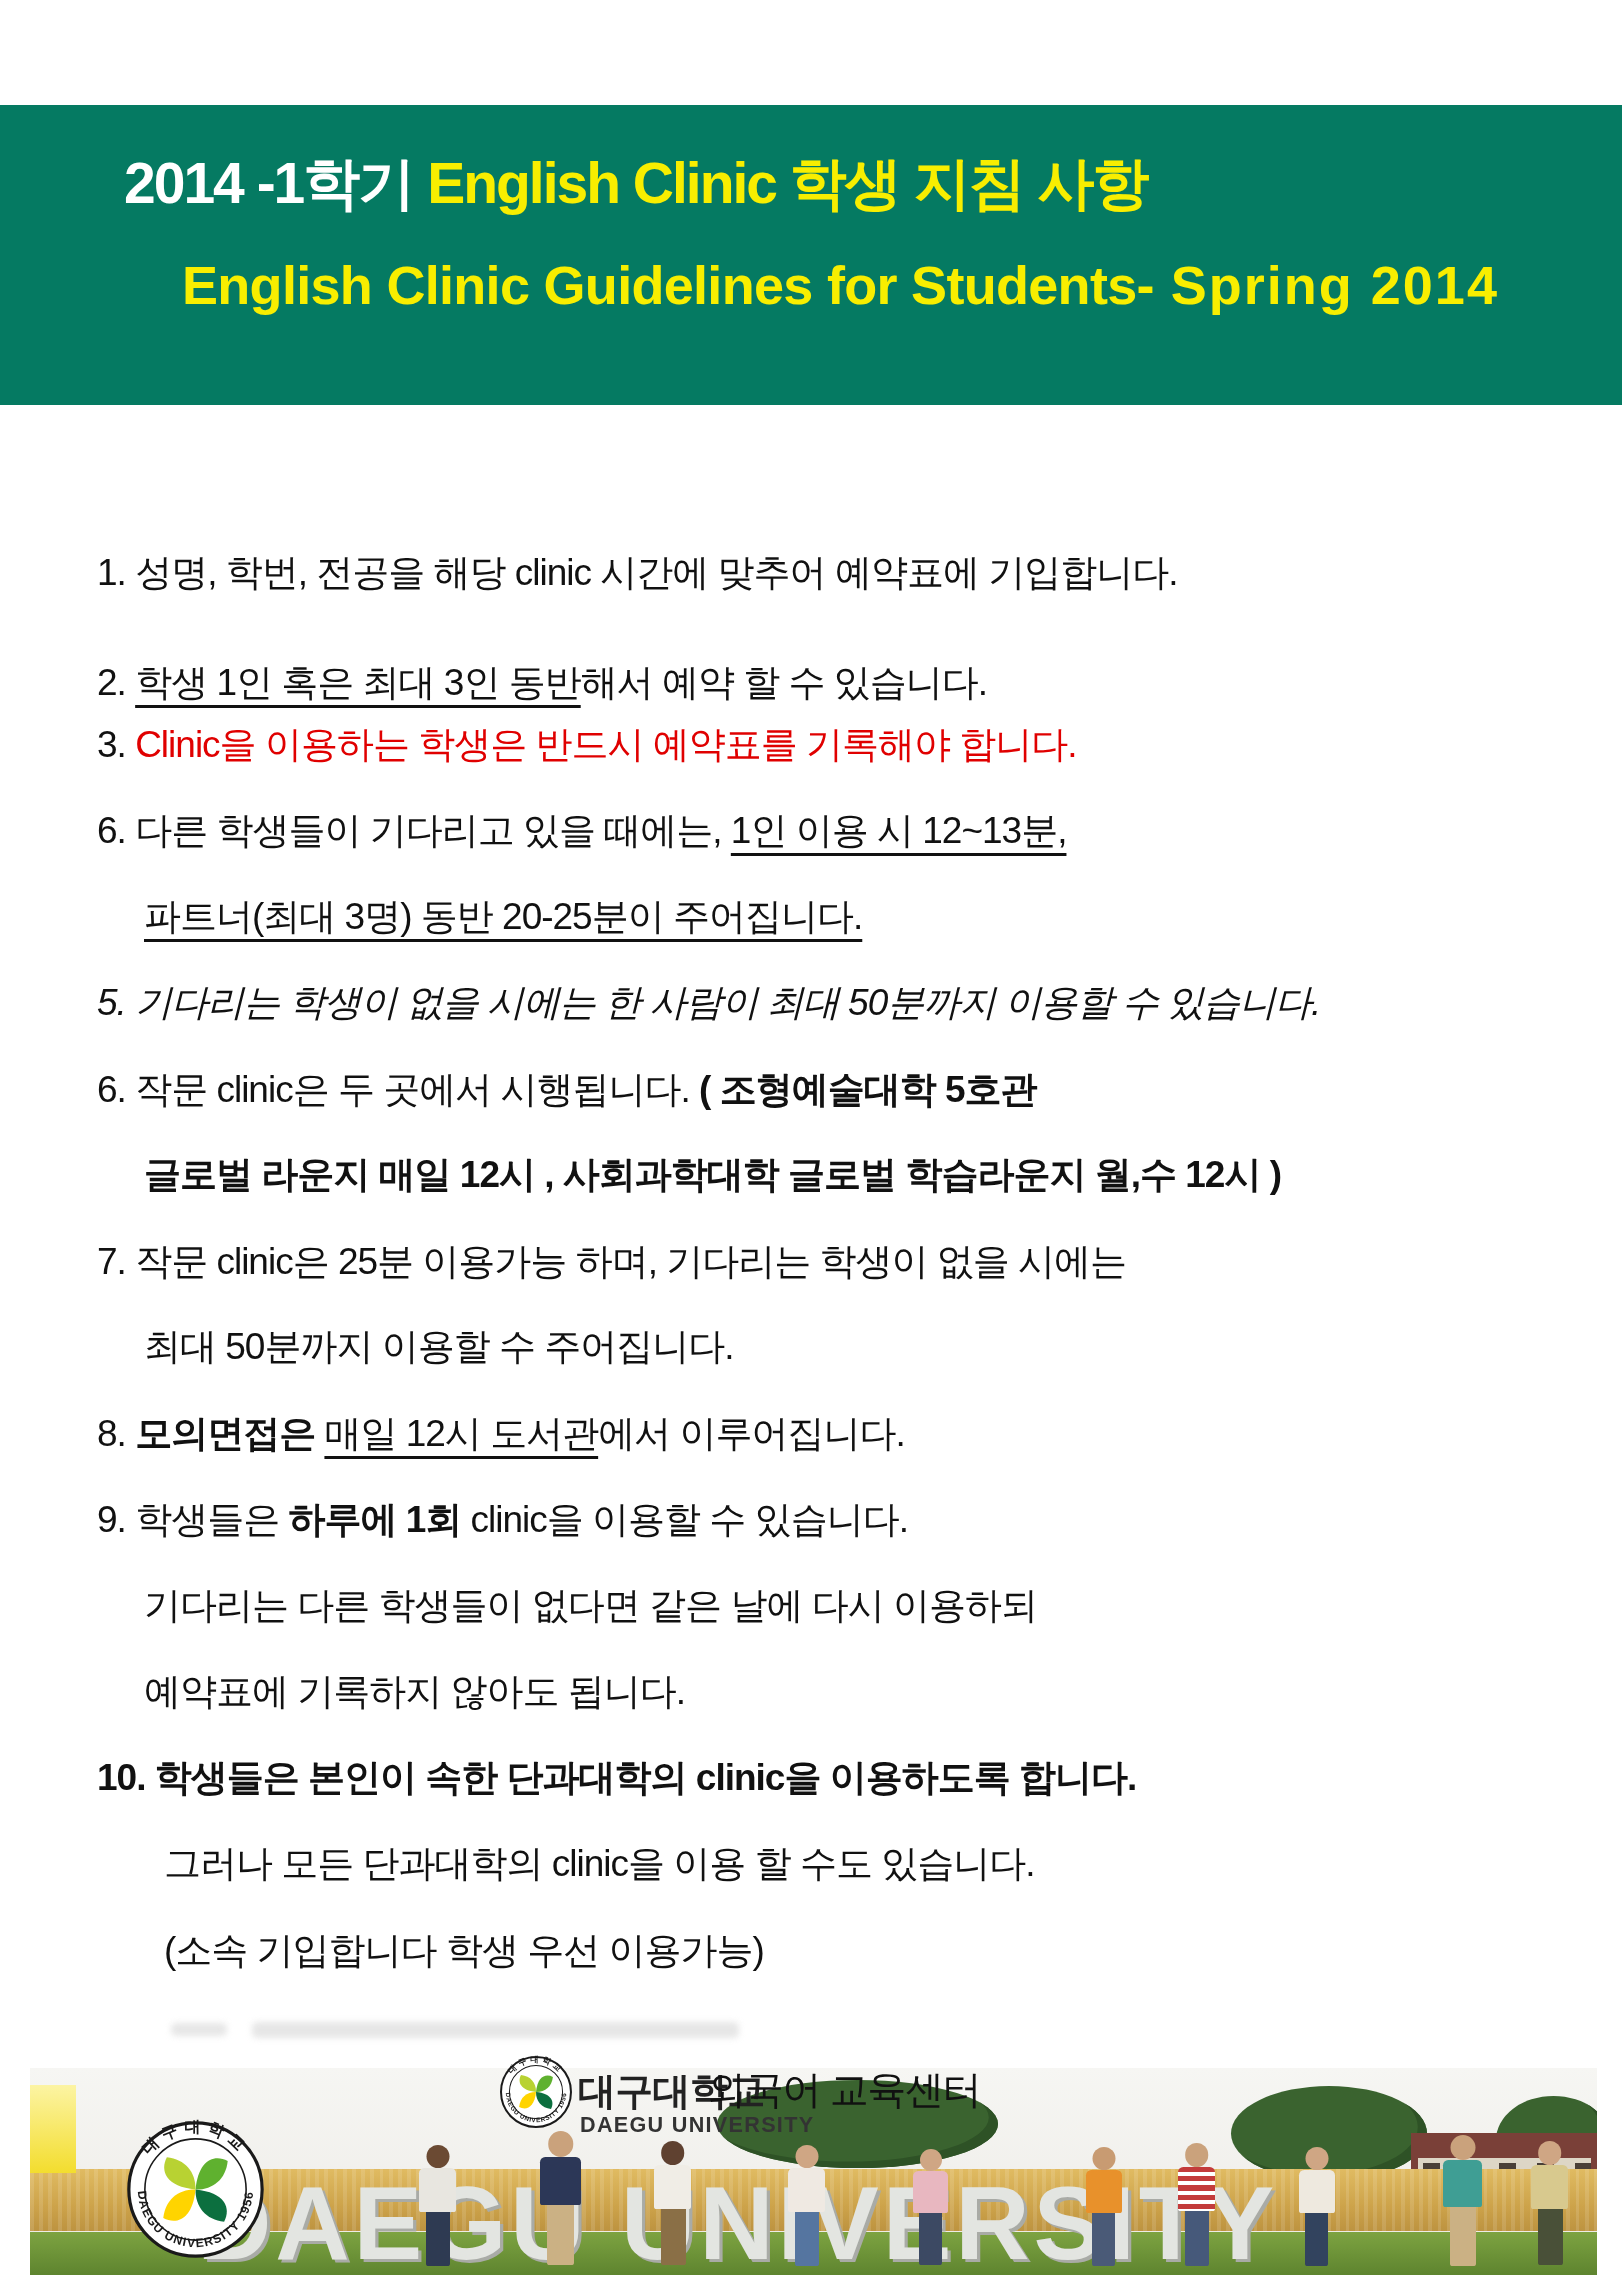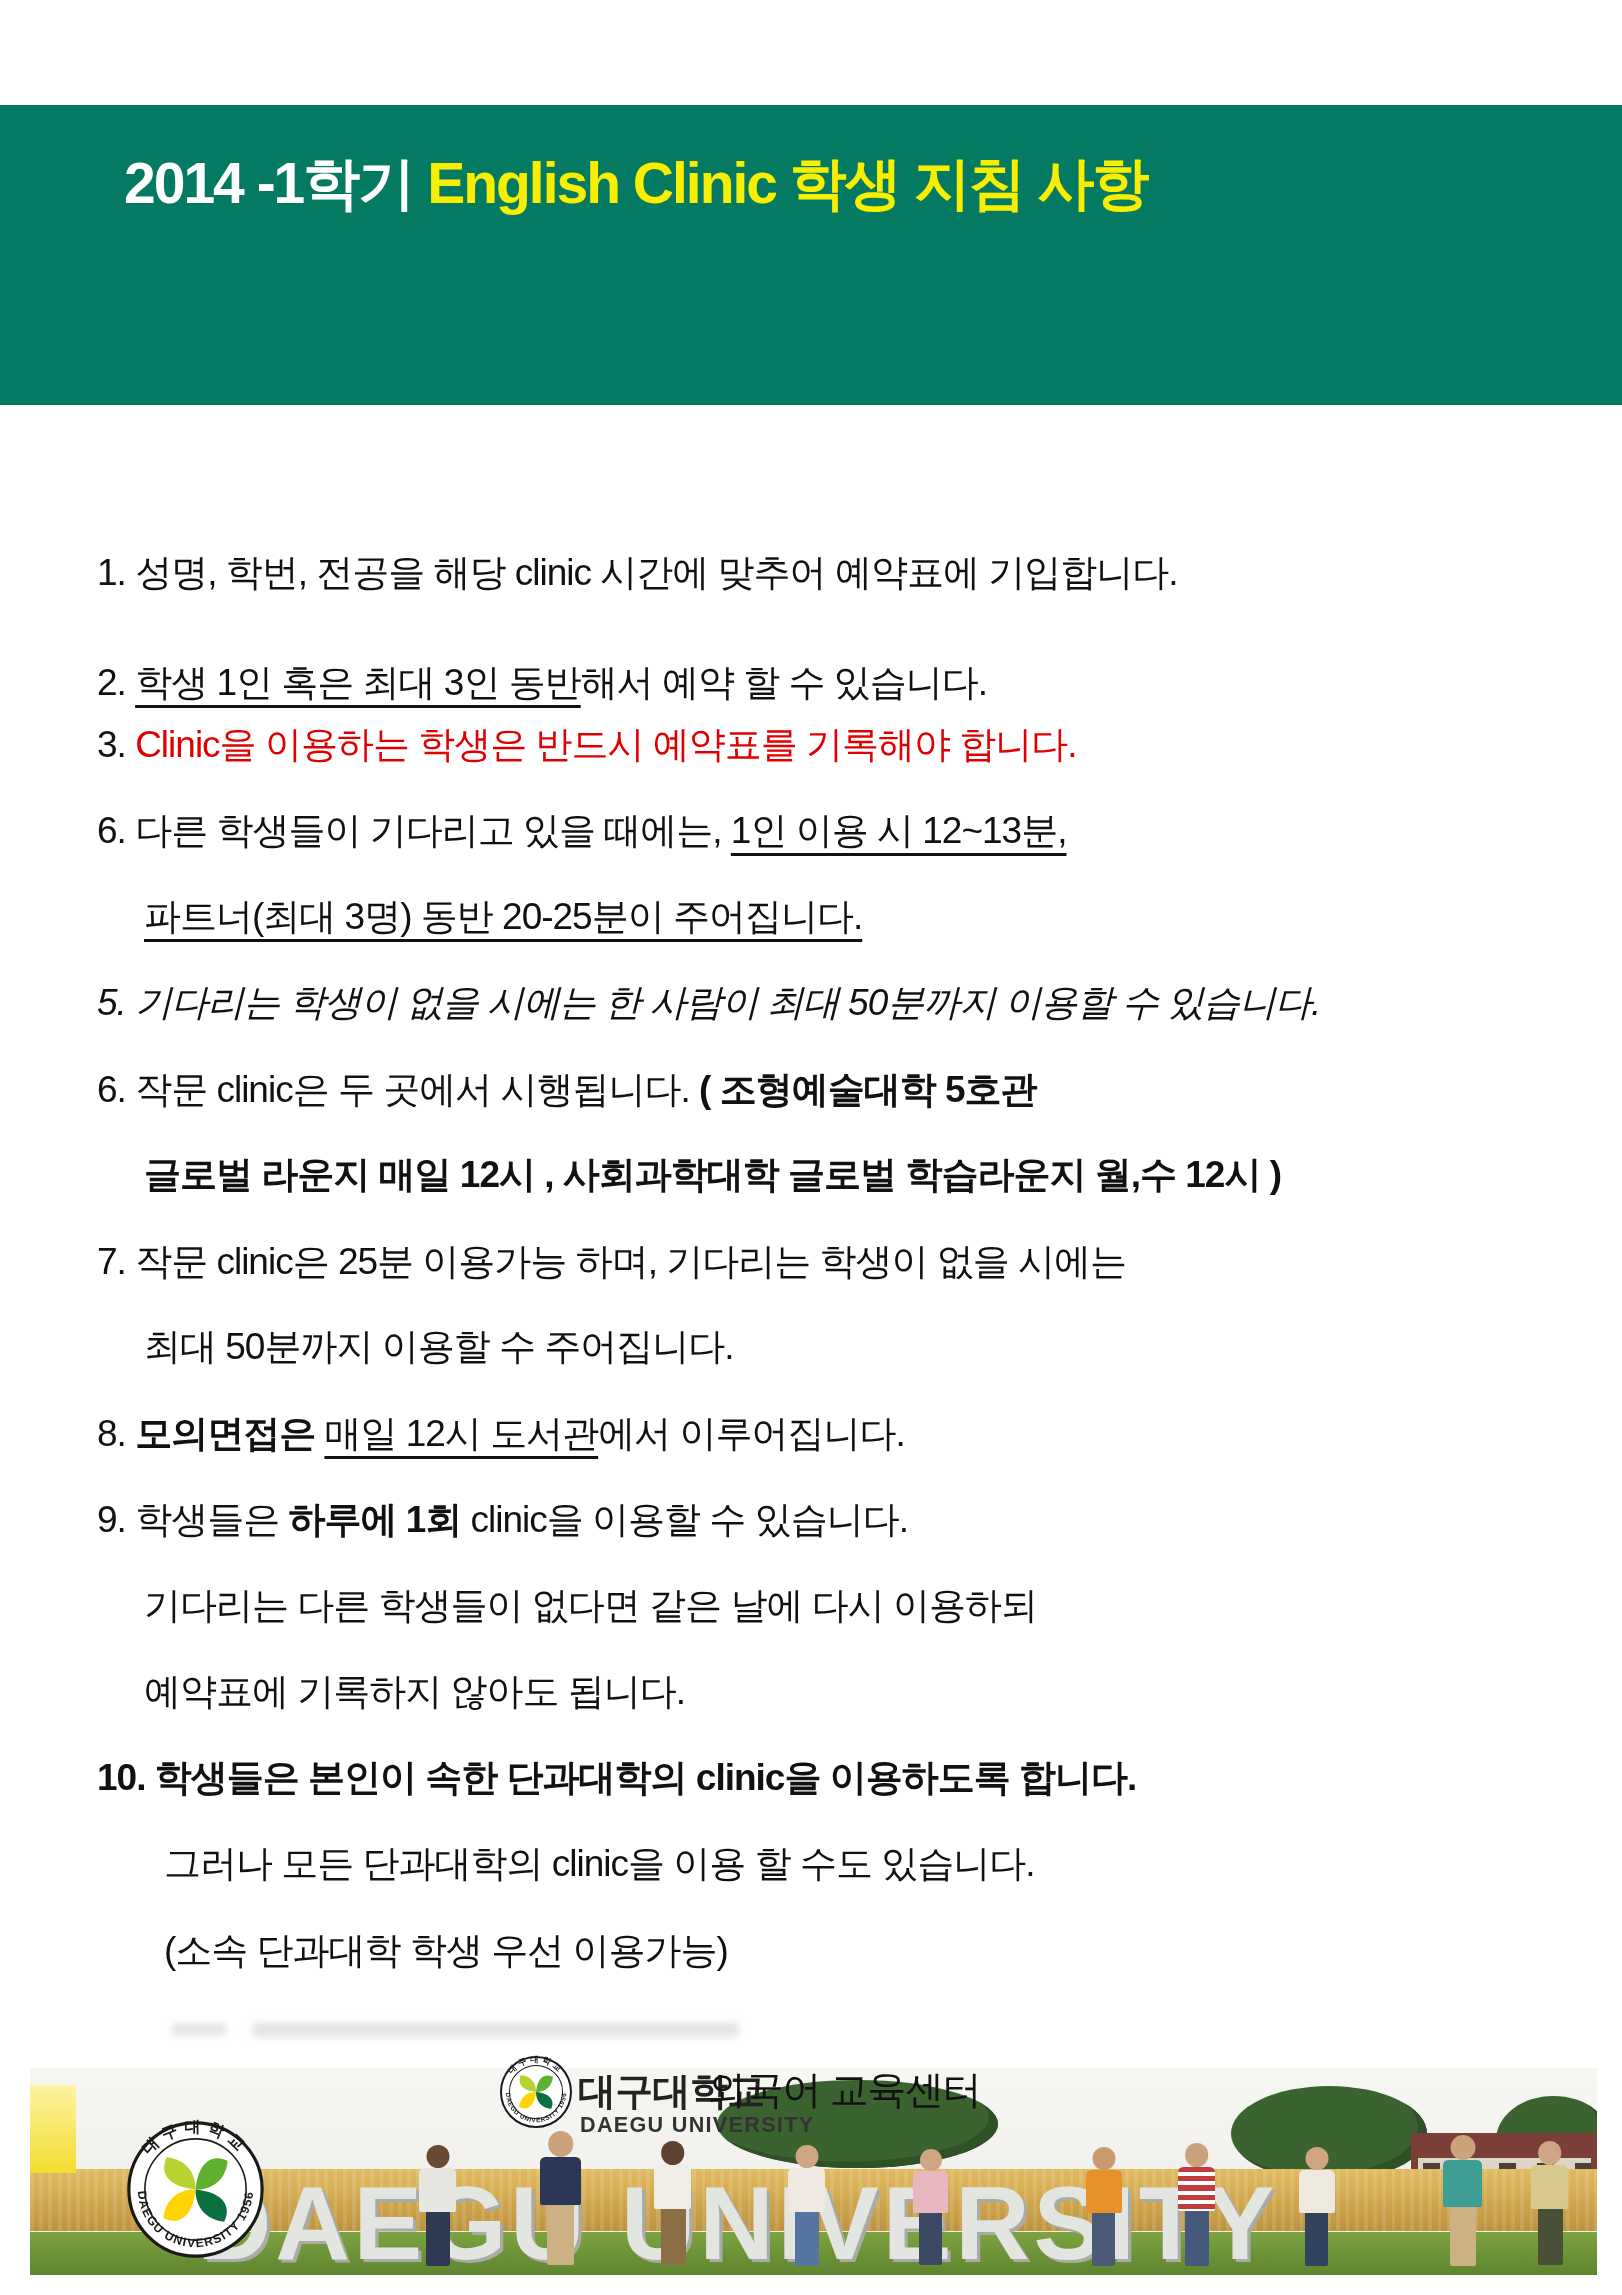--- a/index.html
+++ b/index.html
@@ -63,40 +63,43 @@
 </style>
 </head>
 <body>
 
 <div class="page">
 
   <div class="banner">
     <div class="title-line1">
       <span class="title-semester">2014 -1학기</span><span class="title-rest"> English Clinic 학생 지침 사항</span>
     </div>
+    <div class="title-line2">
+      <span>English Clinic Guidelines for Students-</span><span class="subtitle-season"> Spring 2014</span>
+    </div>
   </div>
 
   <div>
       <div class="gl-line indent0" style="top: 550px;"><span>1. 성명, 학번, 전공을 해당 clinic 시간에 맞추어 예약표에 기입합니다.</span></div>
       <div class="gl-line indent0" style="top: 636px; margin-top: 24px;"><span>2. </span><span class="u">학생 1인 혹은 최대 3인 동반</span><span>해서 예약 할 수 있습니다.</span></div>
       <div class="gl-line indent0" style="top: 722px;"><span>3. </span><span class="r">Clinic을 이용하는 학생은 반드시 예약표를 기록해야 합니다.</span></div>
       <div class="gl-line indent0" style="top: 808px;"><span>6. 다른 학생들이 기다리고 있을 때에는, </span><span class="u">1인 이용 시 12~13분,</span></div>
       <div class="gl-line indent1" style="top: 894px;"><span class="u">파트너(최대 3명) 동반 20-25분이 주어집니다.</span></div>
       <div class="gl-line indent0" style="top: 980px; font-style: italic;"><span>5. 기다리는 학생이 없을 시에는 한 사람이 최대 50분까지 이용할 수 있습니다.</span></div>
       <div class="gl-line indent0" style="top: 1067px;"><span>6. 작문 clinic은 두 곳에서 시행됩니다.  </span><span class="b">( 조형예술대학 5호관</span></div>
       <div class="gl-line indent1" style="top: 1152px;"><span class="b">글로벌 라운지 매일 12시 , 사회과학대학 글로벌 학습라운지 월,수 12시 )</span></div>
       <div class="gl-line indent0" style="top: 1239px;"><span>7. 작문 clinic은 25분 이용가능 하며, 기다리는 학생이 없을 시에는</span></div>
       <div class="gl-line indent1" style="top: 1324px;"><span>최대 50분까지 이용할 수 주어집니다.</span></div>
       <div class="gl-line indent0" style="top: 1411px;"><span>8. </span><span class="b">모의면접은</span><span> </span><span class="u">매일 12시 도서관</span><span>에서 이루어집니다.</span></div>
       <div class="gl-line indent0" style="top: 1497px;"><span>9. 학생들은 </span><span class="b">하루에 1회</span><span> clinic을 이용할 수 있습니다.</span></div>
       <div class="gl-line indent1" style="top: 1583px;"><span>기다리는 다른 학생들이 없다면 같은 날에 다시 이용하되</span></div>
       <div class="gl-line indent1" style="top: 1669px;"><span>예약표에 기록하지 않아도 됩니다.</span></div>
       <div class="gl-line indent0" style="top: 1755px;"><span class="b">10. 학생들은 본인이 속한 단과대학의 clinic을 이용하도록 합니다.</span></div>
       <div class="gl-line indent2" style="top: 1841px;"><span>그러나 모든 단과대학의 clinic을 이용 할 수도 있습니다.</span></div>
-      <div class="gl-line indent2" style="top: 1928px;"><span>(소속 단과대학 학생 우선 이용가능)</span></div>
+      <div class="gl-line indent2" style="top: 1928px;"><span>(소속 기입합니다 학생 우선 이용가능)</span></div>
     </div>
 
   <div class="ghost-bar" style="left:252px;top:2022px;width:487px;height:15.7px;"></div>
   <div class="ghost-bar" style="left:171px;top:2023px;width:56px;height:13px;"></div>
 
   <div class="photo">
     <div class="tree" style="left:687px;top:11.8px;width:281px;height:88px;"></div>
     <div class="tree" style="left:1201px;top:18.3px;width:196px;height:95px;"></div>
     <div class="tree" style="left:1466px;top:27.5px;width:115px;height:88px;"></div>
     <div class="building">

